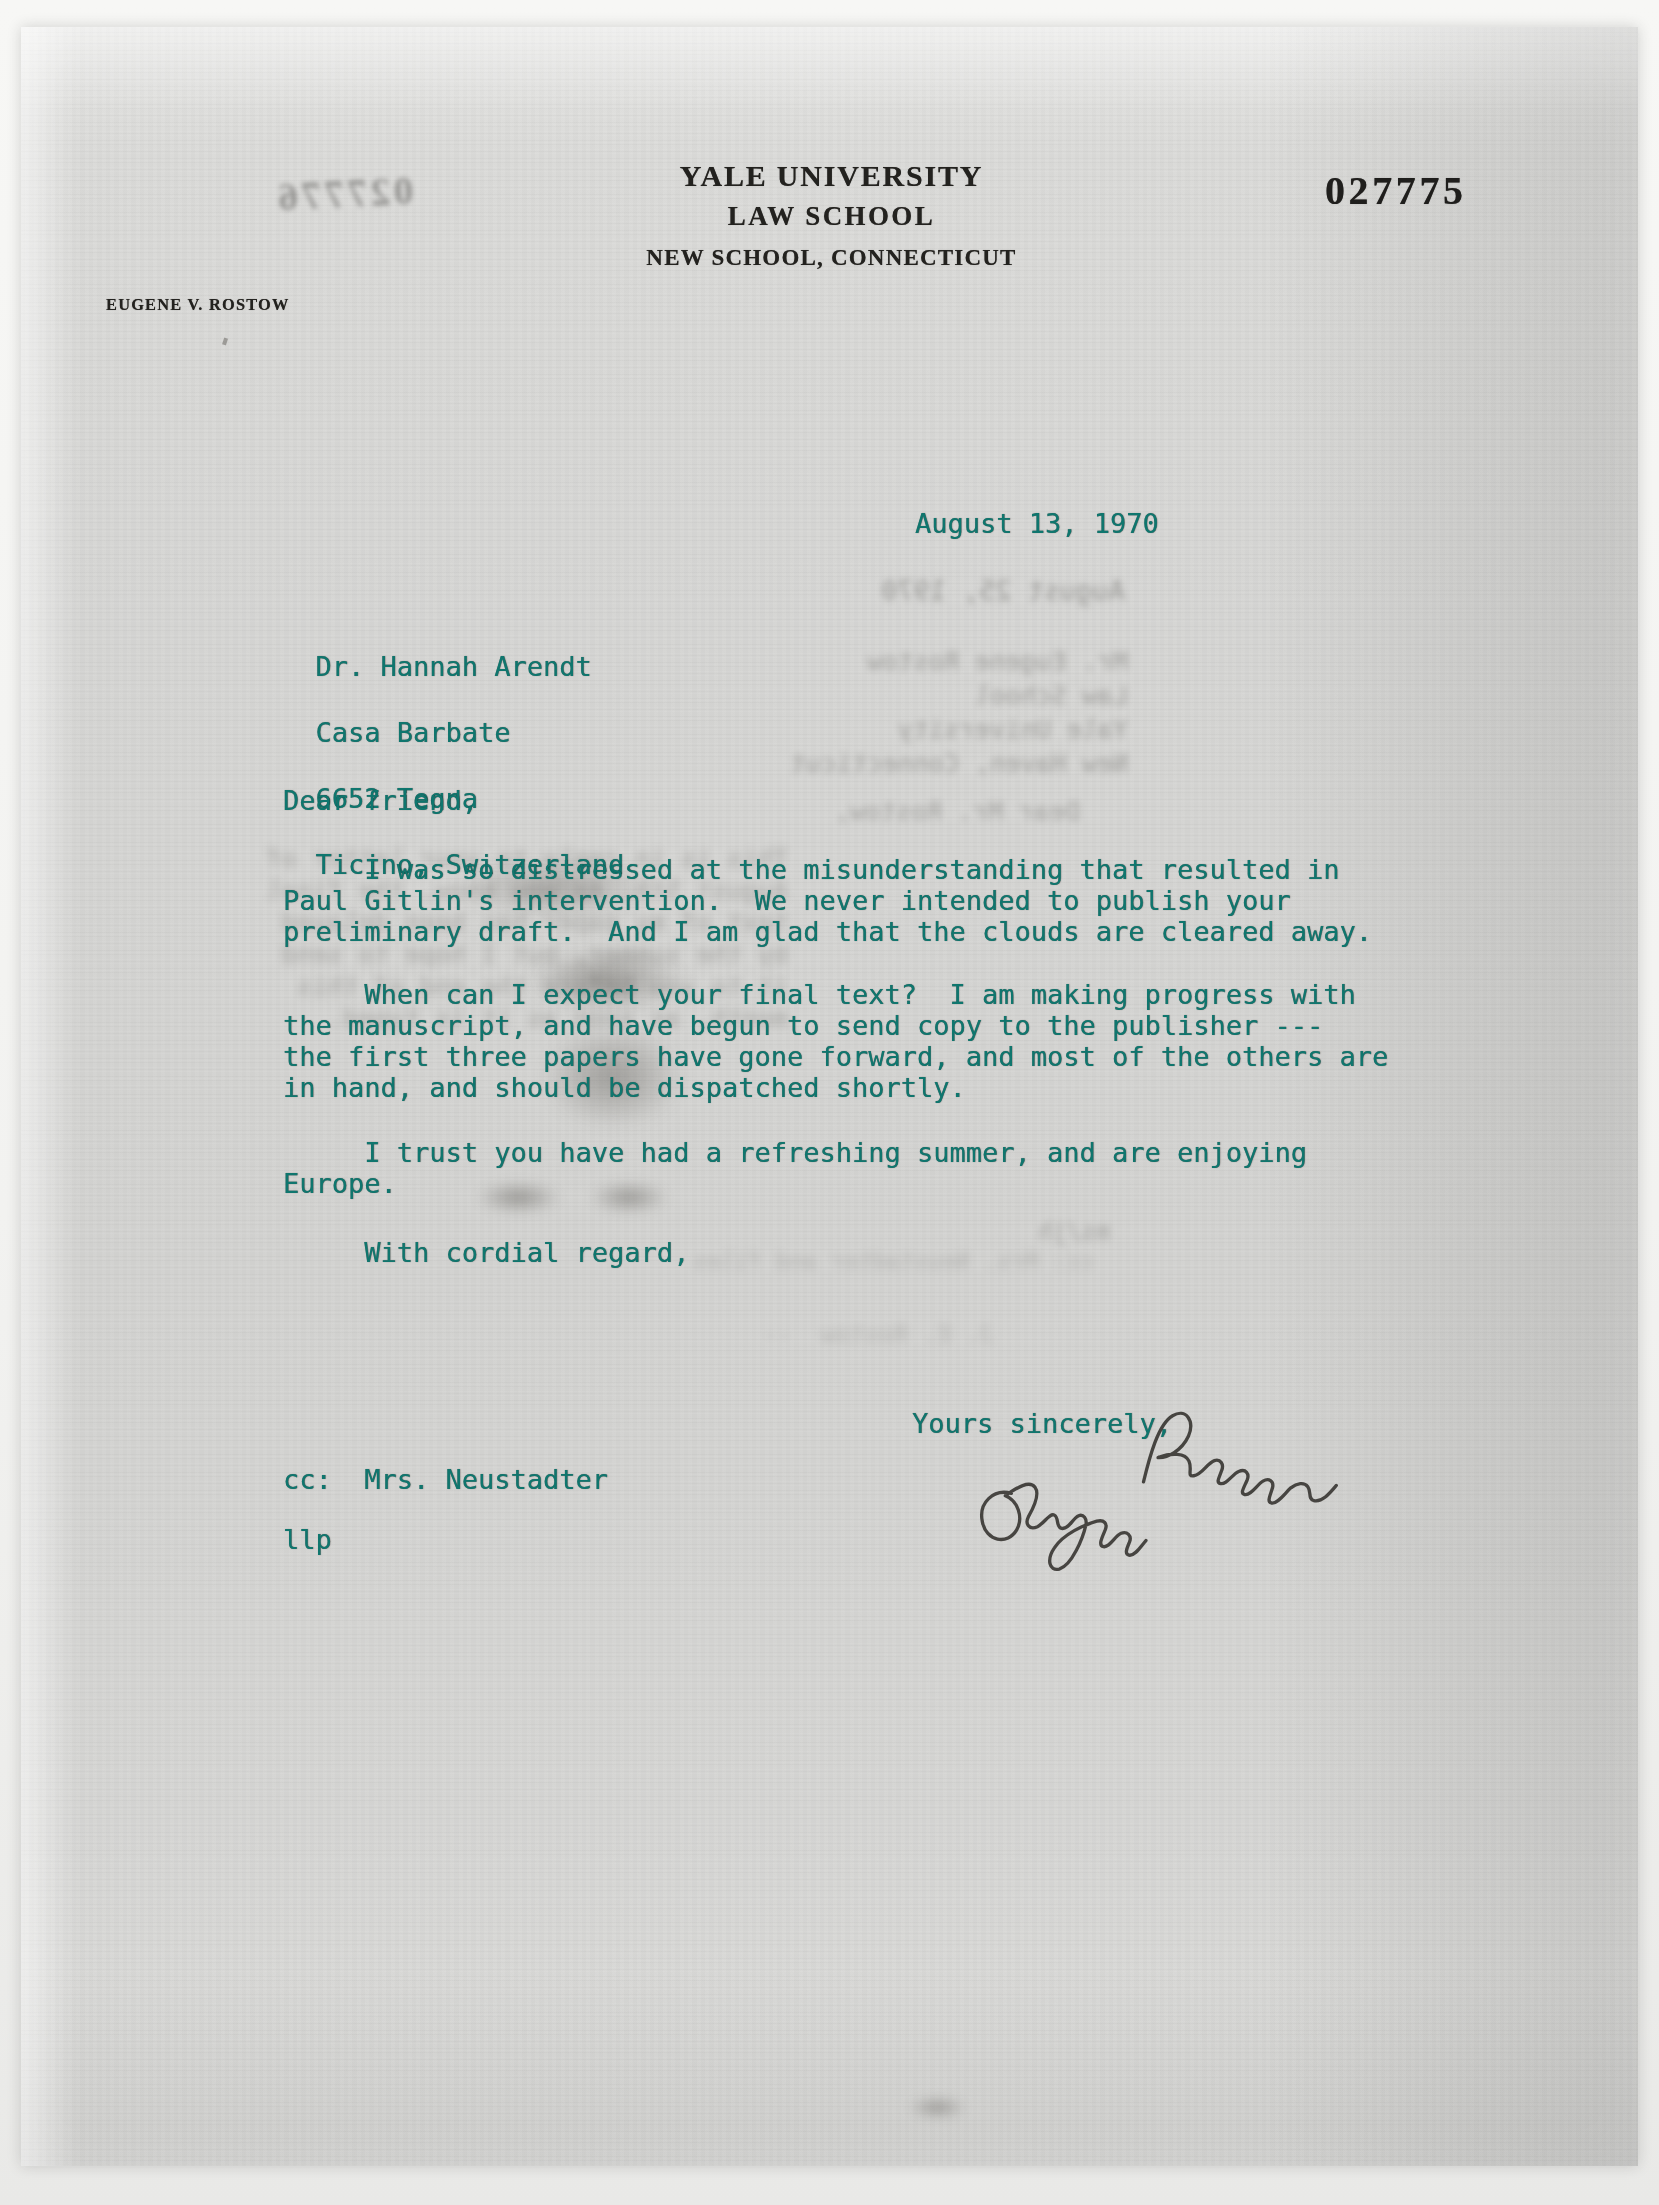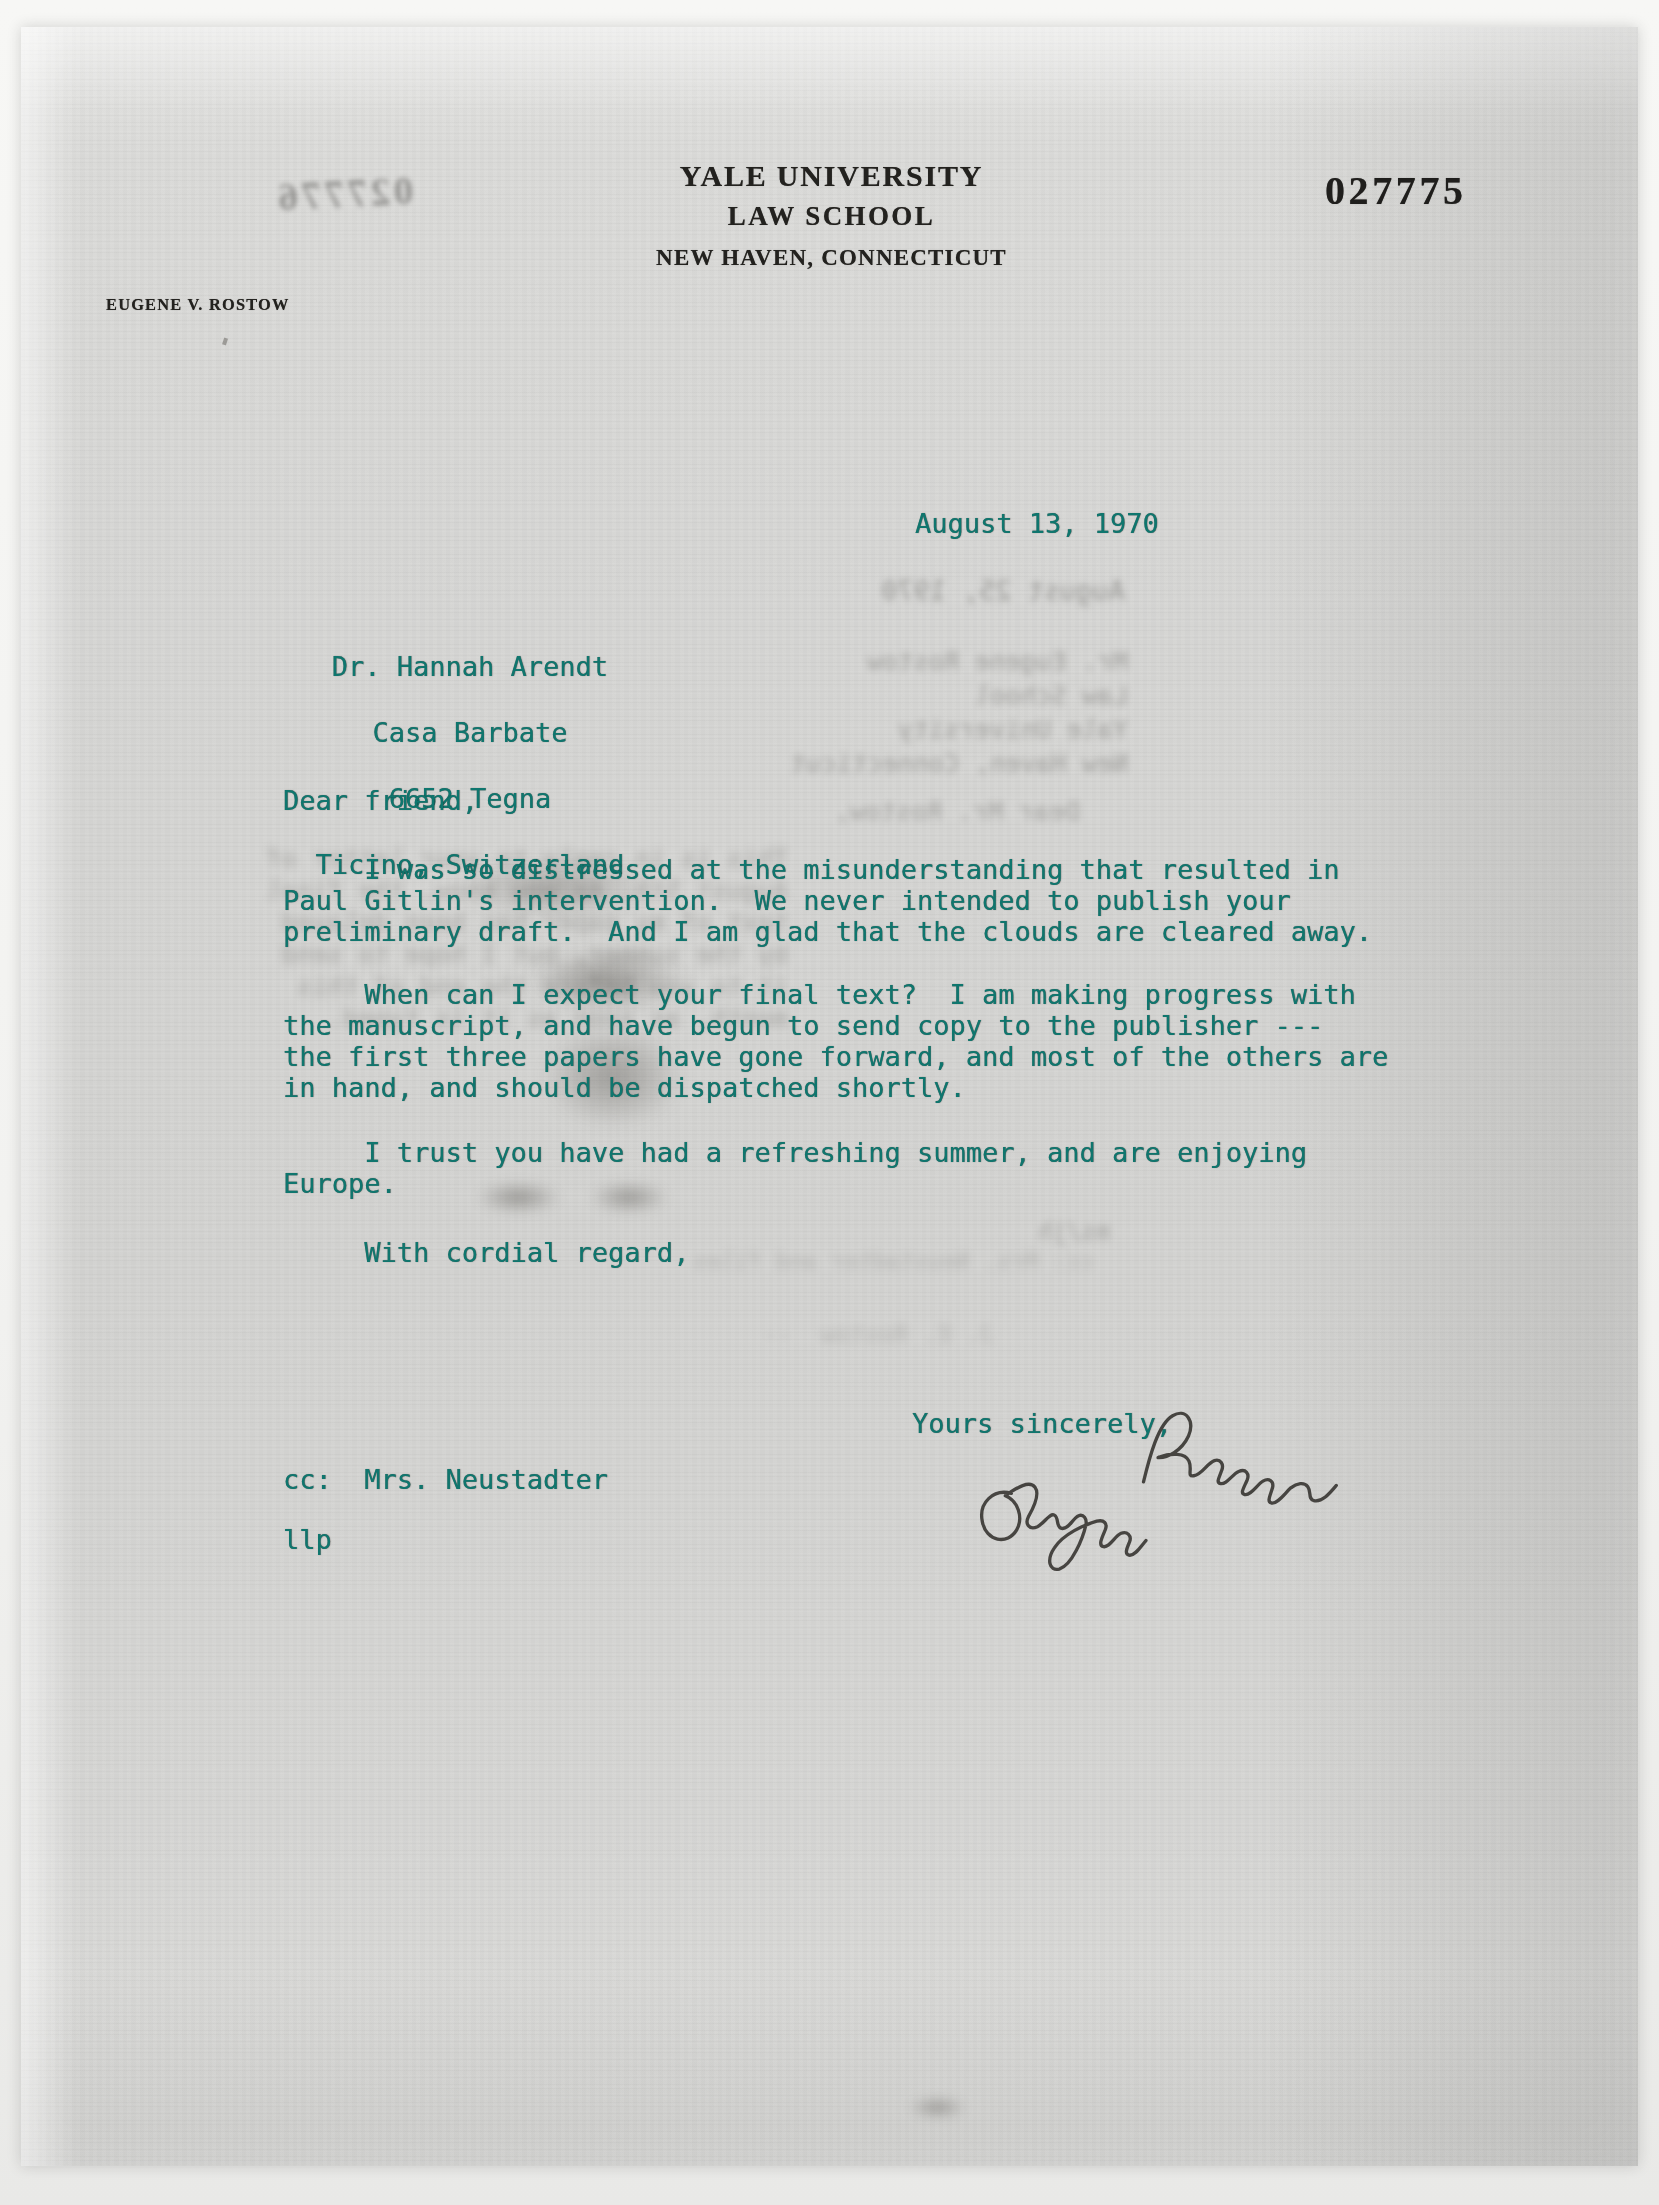--- a/index.html
+++ b/index.html
@@ -31,21 +31,21 @@
     position:absolute;font-family:"Liberation Serif", serif;font-weight:bold;
     color:#23221f;text-shadow:0 0 0.7px rgba(35,34,31,.65);white-space:pre;
   }
   .center-line{left:589px;width:485px;text-align:center;}
   
   .tw{
     position:absolute;font-family:"DejaVu Sans Mono", monospace;
     font-size:27px;line-height:31px;color:#0f766e;white-space:pre;
     text-shadow:0.4px 0.4px 1px rgba(45,42,37,.5), 0 0 0.6px rgba(45,42,37,.35);
   }
-  .addr{line-height:33px;text-align:center;}
+  .addr{line-height:33px;}
   
   .ghost{
     position:absolute;font-family:"DejaVu Sans Mono", monospace;
     color:rgba(72,70,66,.78);white-space:pre;
     transform:scaleX(-1);filter:blur(3px);
   }
   .ghost-serif{
     position:absolute;font-family:"Liberation Serif", serif;font-weight:bold;
     color:rgba(78,76,74,.8);transform:scaleX(-1) rotate(3deg);filter:blur(2.4px);white-space:pre;
   }
@@ -86,21 +86,21 @@
 <div class="ghost" style="left:1007px;top:1218px;width:103px;font-size:24px;opacity:.38;filter:blur(3.6px);">ms/jh</div>
 
 <div class="ghost" style="left:773px;top:1248px;width:321px;font-size:23px;opacity:.26;filter:blur(4.2px);">cc: Mrs. Neustadter and files</div>
 
 <div class="ghost" style="left:770px;top:1321px;width:224px;font-size:24px;opacity:.24;filter:blur(4.2px);">J. E. Rostow  --</div>
 
 <div class="blob" style="left:898px;top:2091px;width:79px;height:33px;background:radial-gradient(closest-side,rgba(70,67,62,.35),rgba(70,67,62,0) 75%);filter:blur(4.9px);"></div>
 
 <div class="serifhead center-line" style="top:159px;font-size:30px;letter-spacing:1.8px;">YALE UNIVERSITY</div>
 <div class="serifhead center-line" style="top:201px;font-size:27px;letter-spacing:2.4px;">LAW SCHOOL</div>
-<div class="serifhead center-line" style="top:245px;font-size:23px;letter-spacing:1.2px;">NEW HAVEN, CONNECTICUT</div>
+<div class="serifhead center-line" style="top:245px;font-size:23px;letter-spacing:1.2px;">NEW SCHOOL, CONNECTICUT</div>
 
 <div class="serifhead" style="left:1325px;top:167px;font-size:40px;letter-spacing:3.6px;color:#1f1e1c;">027775</div>
 
 <div class="serifhead" style="left:106px;top:295px;font-size:16.4px;letter-spacing:1.2px;">EUGENE V. ROSTOW</div>
 
 <div class="speck" style="left:223px;top:338px;width:4.2px;height:7.3px;transform:rotate(18deg);"></div>
 
 <div class="tw" style="left:915px;top:508px;">August 13, 1970</div>
 
 <div class="tw addr" style="left:283px;top:617px;">

